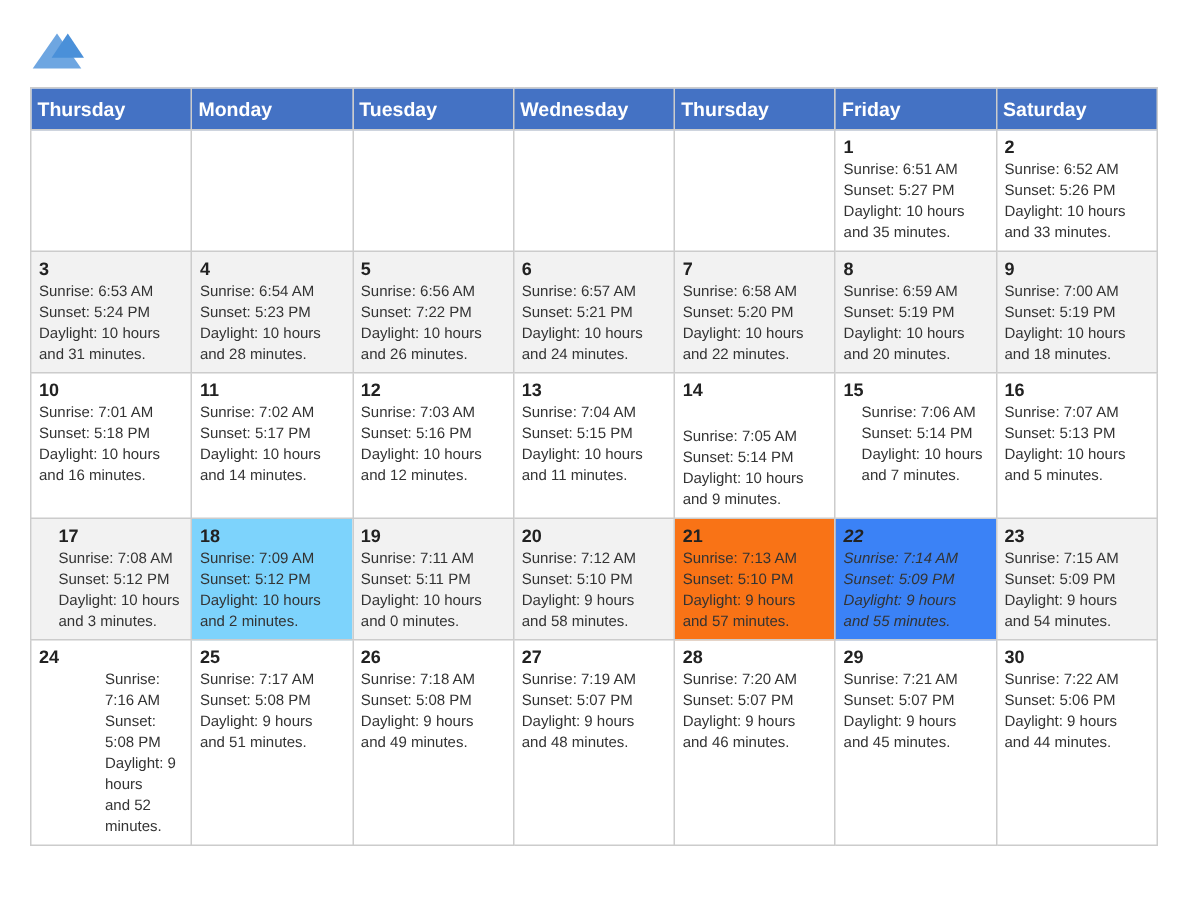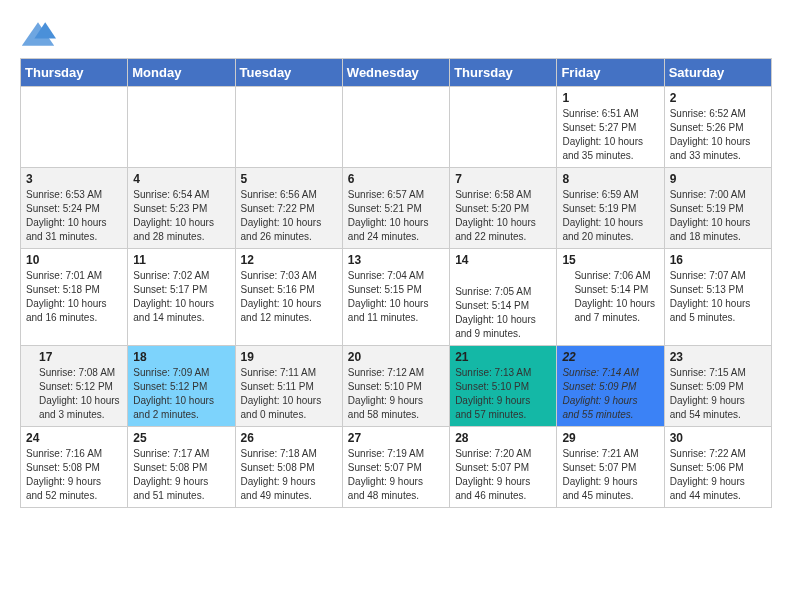--- a/index.html
+++ b/index.html
@@ -263,21 +263,21 @@
 Daylight: 10 hours
 and 0 minutes.</div>
           </td>
           <td style="background: rgb(242, 242, 242);">
             <div class="day-number">20</div>
             <div class="day-info" style="white-space: pre-line;">Sunrise: 7:12 AM
 Sunset: 5:10 PM
 Daylight: 9 hours
 and 58 minutes.</div>
           </td>
-          <td style="background: #14b8a6; margin-top: 31px;">
+          <td style="background: #f97316; margin-top: 31px;">
             <div class="day-number">21</div>
             <div class="day-info" style="white-space: pre-line;">Sunrise: 7:13 AM
 Sunset: 5:10 PM
 Daylight: 9 hours
 and 57 minutes.</div>
           </td>
           <td style="background: #3b82f6; font-style: italic;">
             <div class="day-number">22</div>
             <div class="day-info" style="white-space: pre-line;">Sunrise: 7:14 AM
 Sunset: 5:09 PM
@@ -288,21 +288,21 @@
             <div class="day-number">23</div>
             <div class="day-info" style="white-space: pre-line;">Sunrise: 7:15 AM
 Sunset: 5:09 PM
 Daylight: 9 hours
 and 54 minutes.</div>
           </td>
         </tr>
         <tr>
           <td>
             <div class="day-number">24</div>
-            <div class="day-info" style="white-space: pre-line;">Sunrise: 7:16 AM
+            <div class="day-info" style="white-space: pre-line; margin-left: 44px;">Sunrise: 7:16 AM
 Sunset: 5:08 PM
 Daylight: 9 hours
 and 52 minutes.</div>
           </td>
           <td>
             <div class="day-number">25</div>
             <div class="day-info" style="white-space: pre-line;">Sunrise: 7:17 AM
 Sunset: 5:08 PM
 Daylight: 9 hours
 and 51 minutes.</div>

